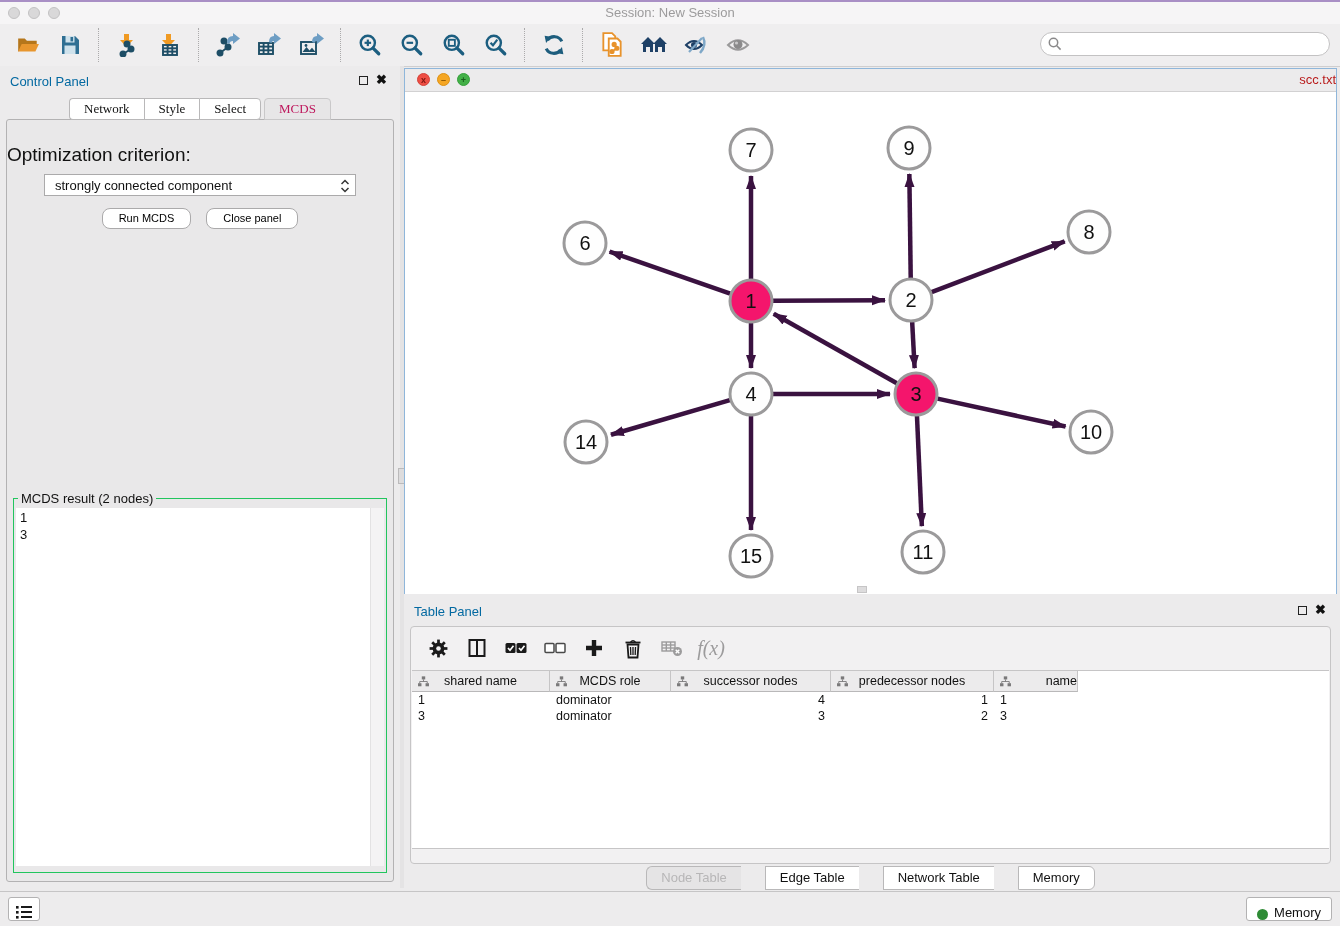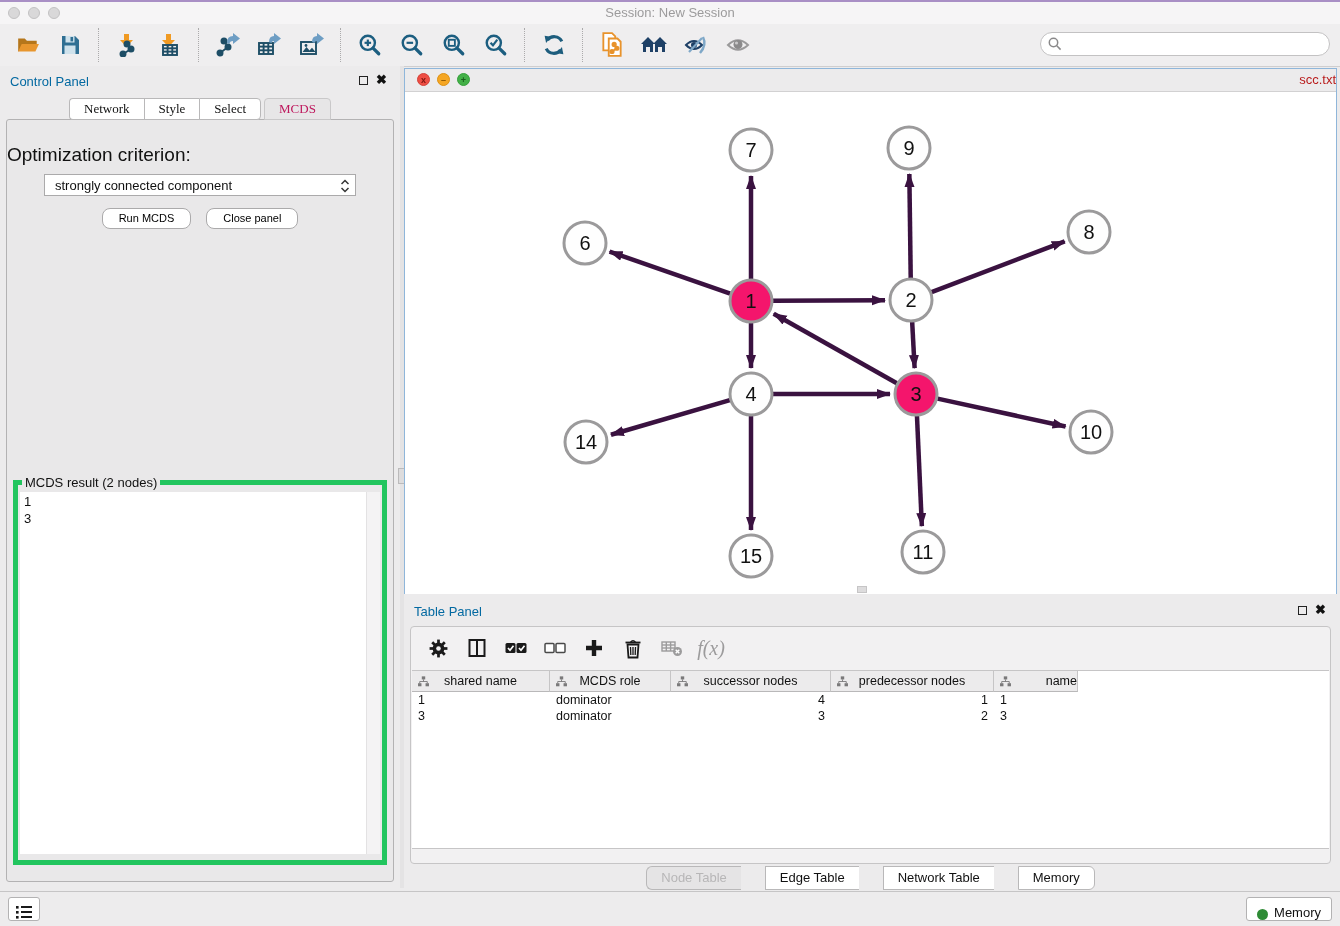--- a/index.html
+++ b/index.html
@@ -37,21 +37,21 @@
   .tabseg.sel{background:#E7E6E7;color:#be185d;border:1px solid #C9C8C9;border-radius:4px 4px 0 0;margin-left:3px;cursor:default;}
   .cp-body{position:absolute;left:6px;right:6px;top:53px;bottom:6px;background:#E9E8E9;
            border:1px solid #B3B2B3;border-radius:3px;}
   .opt-label{margin-top:24px;font-size:19px;}
   .dropdown{position:relative;margin:8px auto 0;width:312px;height:22px;background:#fff;border:1px solid #ABAAAB;
             border-radius:0;font-size:13px;line-height:22px;padding-left:10px;box-sizing:border-box;cursor:pointer;}
   .dropdown .chev{position:absolute;right:6px;top:3px;}
   .btn-row{display:flex;justify-content:center;gap:15px;margin-top:12px;}
   .pbtn{height:21px;line-height:19px;padding:0 16px;background:#fff;border:1px solid #ABAAAB;border-radius:8px;
         font-size:11px;cursor:pointer;}
-  .mcds-fieldset{position:absolute;left:6px;right:6px;bottom:16px;height:380px;border:5px solid #22c55e;
+  .mcds-fieldset{position:absolute;left:6px;right:6px;bottom:8px;height:380px;border:1px solid #22c55e;
                  margin:0;padding:0;background:#E9E8E9;}
   .mcds-fieldset legend{font-size:13px;margin-left:4px;padding:0 3px;}
   .mcds-text{position:absolute;left:2px;right:2px;top:2px;bottom:2px;background:#fff;
              font-size:13px;line-height:17px;padding:1px 4px;white-space:pre;overflow:hidden;}
   .mcds-scroll{position:absolute;right:2px;top:2px;bottom:2px;width:13px;background:#F4F3F4;border-left:1px solid #E3E2E3;}
   
   .v-div{position:absolute;left:400px;top:64px;width:4px;height:822px;background:#E4E3E4;}
   .v-div .grip{position:absolute;left:-2px;top:402px;width:8px;height:14px;background:#DDDCDD;border:1px solid #BBBABB;}
   
   .net-window{position:absolute;left:404px;top:66px;width:933px;height:526px;background:#fff;

